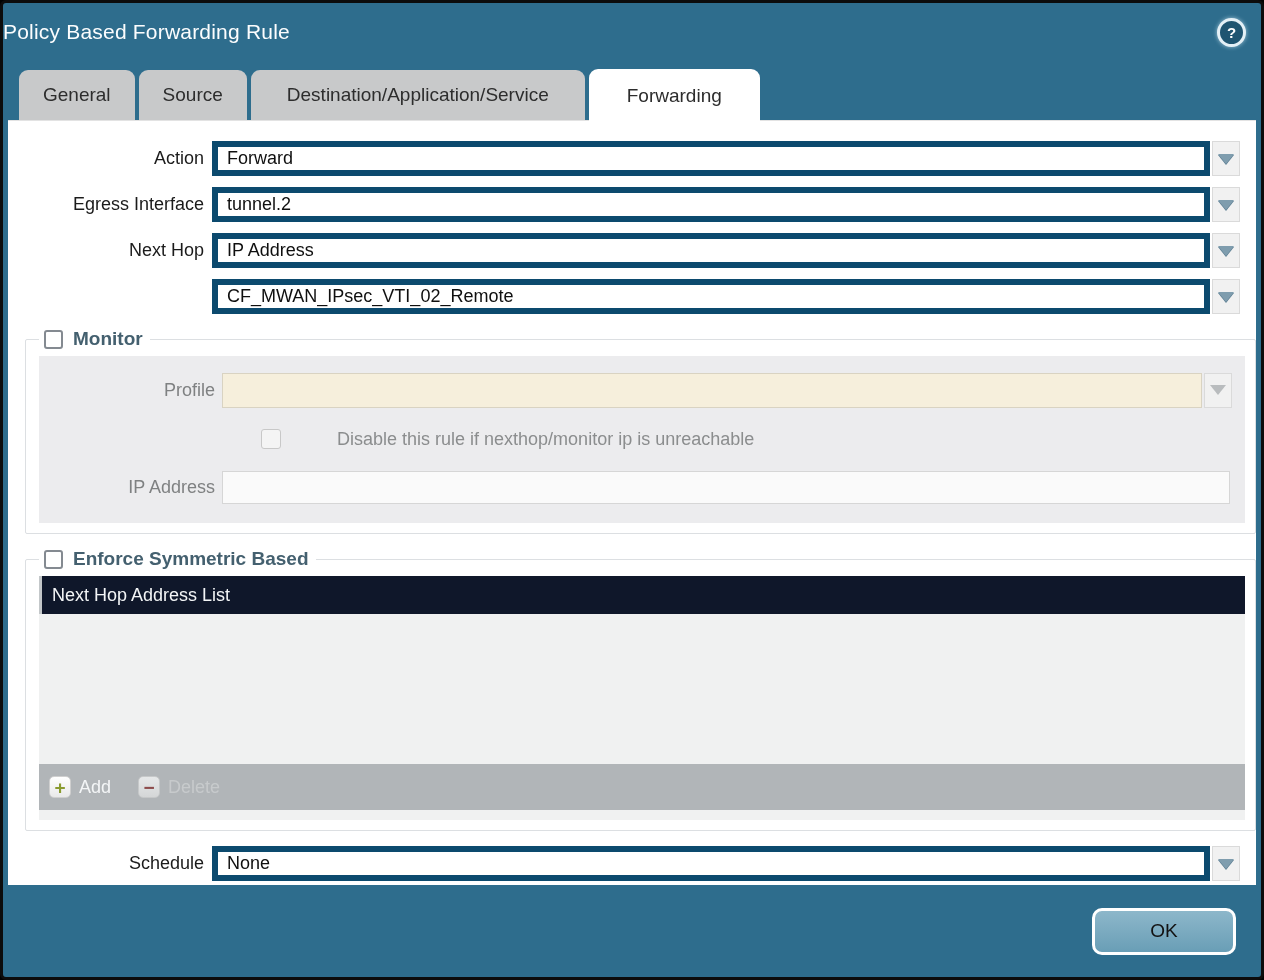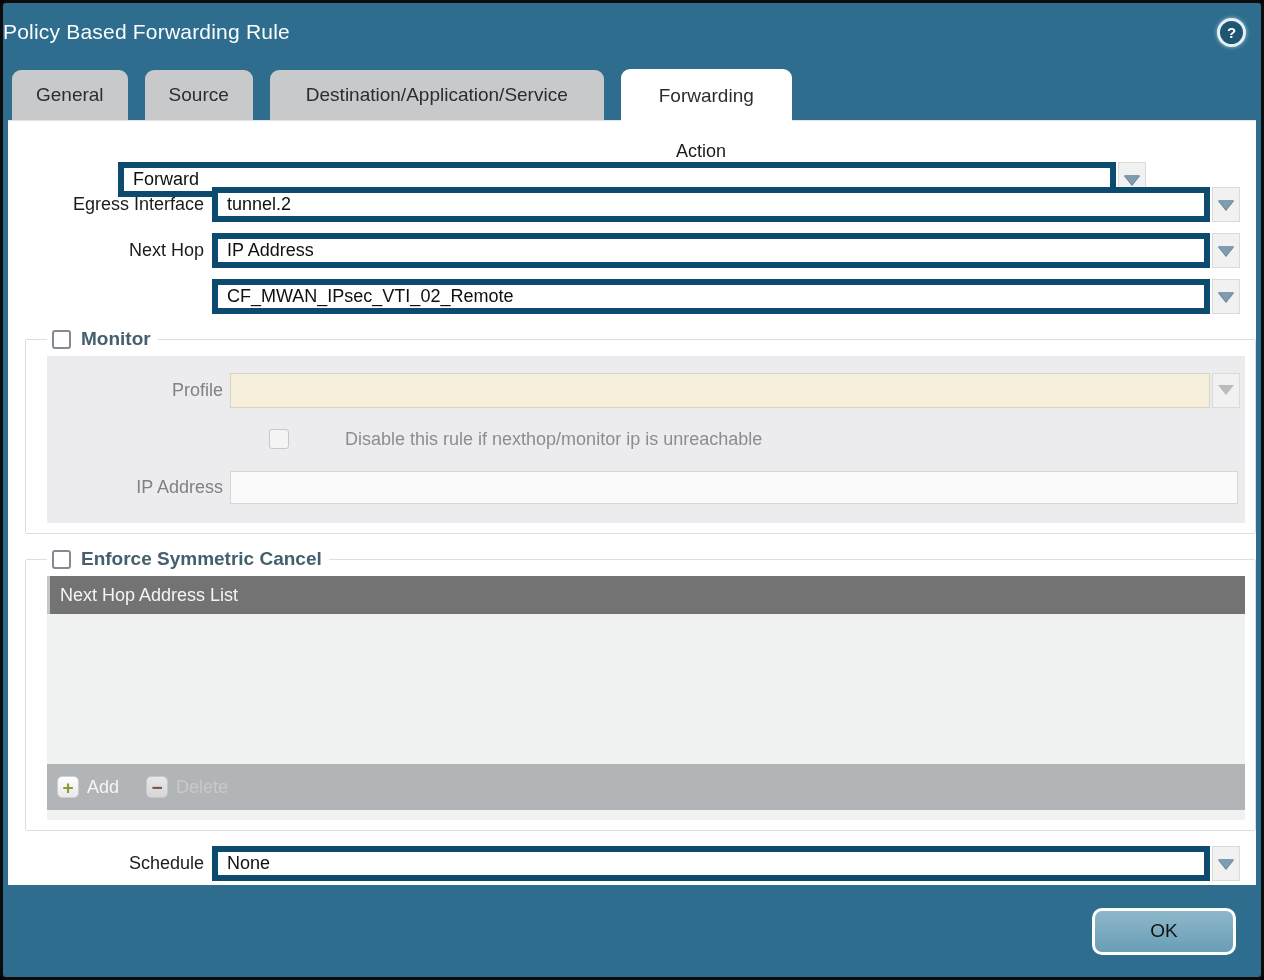--- a/index.html
+++ b/index.html
@@ -30,22 +30,22 @@
     border: 3px solid #e4f0f6;
     box-shadow: 0 0 4px rgba(210,235,248,.7);
     color: #ffffff; font-size: 15px; font-weight: bold;
     display: flex; align-items: center; justify-content: center;
     cursor: pointer;
   }
 
   
   .tabbar {
     flex: none; height: 59px;
-    display: flex; align-items: flex-end; gap: 17px;
-    padding-left: 9px;
+    display: flex; align-items: flex-end; gap: 4px;
+    padding-left: 16px;
     position: relative; z-index: 2;
   }
   .tab {
     height: 50px;
     background: #c8c9ca;
     border-radius: 9px 9px 0 0;
     display: flex; align-items: center; justify-content: center;
     font-size: 19px; color: #2d2d2d;
     padding: 0 24px;
     cursor: pointer;
@@ -64,21 +64,21 @@
   .content {
     flex: 1;
     background: #ffffff;
     margin: 0 5px;
     border-top: 1px solid #e3e3e3;
     position: relative; z-index: 1;
     padding-top: 20px;
   }
 
   .row { display: flex; align-items: center; height: 35px; margin: 11px 0 0 0; }
-  .row:first-child { margin-top: 0; flex-direction: column; }
+  .row:first-child { margin-top: 0; }
   .row-label {
     flex: none; width: 204px;
     text-align: right; padding-right: 8px;
     font-size: 18px; color: #1b1b1b;
   }
   .field-wrap { display: flex; flex: none; align-items: stretch; }
   .txt {
     width: 998px; height: 35px;
     border: 6px solid #0c4a6e;
     background: #ffffff;
@@ -101,21 +101,21 @@
     border-top: 10px solid #7f9dae;
     filter: drop-shadow(0 1px 0 #5b7d91);
   }
   .tri.disabled { border-top-color: #b9bcbe; filter: none; }
 
   
   fieldset {
     border: 1px solid #dcdfe2;
     border-radius: 2px;
     margin: 14px 0 0 17px;
-    padding: 0 0 10px 12px;
+    padding: 0 0 10px 4px;
   }
   legend {
     margin-left: 9px; padding: 0 7px 0 5px;
     display: flex; align-items: center; gap: 10px;
   }
   .legend-text { font-size: 19px; font-weight: bold; color: #44606f; }
   .cb {
     width: 19px; height: 19px; flex: none;
     border: 2px solid #848a91;
     border-radius: 3px;
@@ -147,21 +147,21 @@
     width: 1008px; height: 33px;
     background: #fafafa;
     border: 1px solid #d6d6d6;
     font-family: "Liberation Sans", sans-serif;
     font-size: 18px; color: #555; padding: 0 8px;
   }
 
   
   .nh-table { margin: 6px 10px 0 9px; }
   .nh-header {
-    height: 38px; background: #737373;
+    height: 38px; background: #0f172a;
     border-left: 3px solid #c3c7c9;
     color: #f3f5f6; font-size: 18px;
     display: flex; align-items: center;
     padding-left: 10px;
   }
   .nh-body { height: 150px; background: #f0f1f1; }
   .nh-toolbar {
     height: 46px; background: #b1b5b8;
     display: flex; align-items: center; gap: 27px;
     padding-left: 10px;
@@ -279,21 +279,21 @@
         <div class="p-row">
           <div class="p-label">IP Address</div>
           <input class="ip-input" readonly="" value="" style="">
         </div>
       </div>
     </fieldset>
 
     <fieldset>
       <legend>
         <div class="cb"></div>
-        <span class="legend-text">Enforce Symmetric Cancel</span>
+        <span class="legend-text">Enforce Symmetric Based</span>
       </legend>
       <div class="nh-table">
         <div class="nh-header">Next Hop Address List</div>
         <div class="nh-body"></div>
         <div class="nh-toolbar">
           <div class="tool-btn">
             <span class="tool-icon add-icon">+</span>
             <span class="tool-label">Add</span>
           </div>
           <div class="tool-btn disabled">

